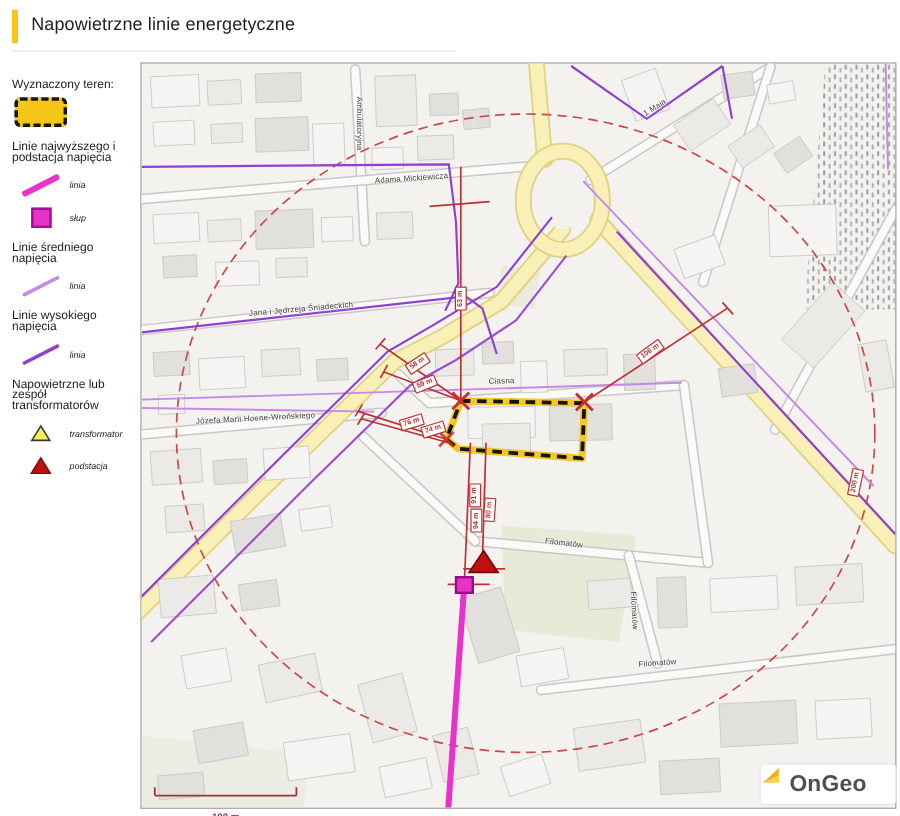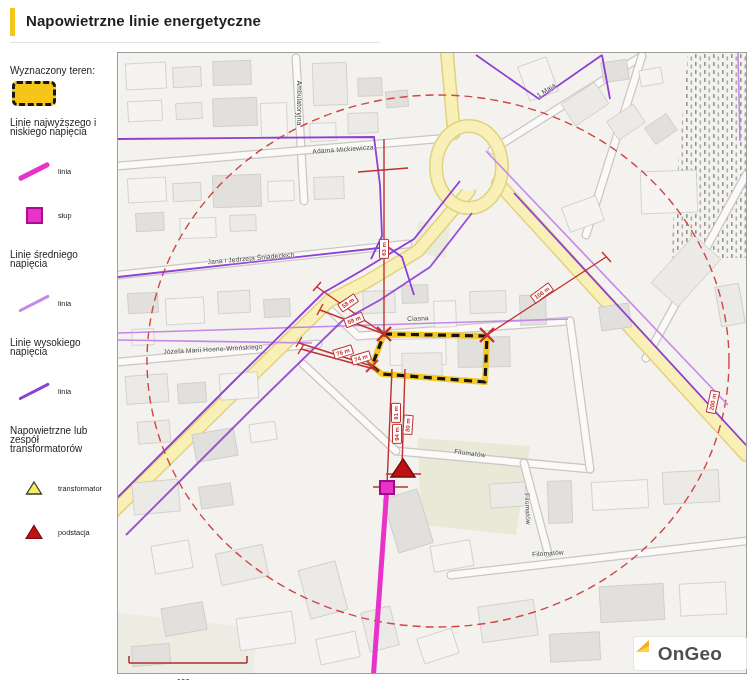--- a/index.html
+++ b/index.html
@@ -1,26 +1,26 @@
 <!DOCTYPE html>
 <html style="--accent: #f5c518; --hv: #e832ca; --hvPoleBorder: #a80f8f; --mv: #c488e8; --lv: #8f3fd2; --measure: #c03030; --circle: #d04545; --transformerFill: #f5ef5e; --substationFill: #bf1111;"><head>
 <meta charset="utf-8">
 <style>
   html,body{margin:0;padding:0;background:#fff;font-family:"Liberation Sans",sans-serif;}
   .page{position:relative;width:750px;height:680px;background:#fff;overflow:hidden;}
 
   
   .hdr{position:absolute;left:10px;top:6px;width:370px;height:36px;border-bottom:1px solid #e3e3e3;}
   .accent{position:absolute;left:0;top:2px;width:5px;height:28px;background:var(--accent,#f5c518);}
-  .hdr h1{position:absolute;left:16px;top:6px;margin:0;font-size:15px;font-weight:bold;color:#1f1f1f;letter-spacing:.1px;}
+  .hdr h1{position:absolute;left:16px;top:6px;margin:0;font-size:15px;font-weight:normal;color:#1f1f1f;letter-spacing:.1px;}
 
   
   .legend{position:absolute;left:10px;top:54px;width:102px;color:#1d1d1d;}
   .lg-title{font-size:10px;font-weight:normal;line-height:9px;margin:12px 0 6px 0;}
-  .lg-row{display:flex;align-items:center;margin:26px 0;}
+  .lg-row{display:flex;align-items:center;margin:9px 0;font-style:italic;}
   .sw-wrap{width:48px;display:flex;justify-content:center;align-items:center;height:18px;}
   .lg-lab{font-size:7.4px;color:#222;}
   .area-swatch{width:38px;height:19px;background:var(--accent,#f5c518);border:3.5px dashed #161616;border-radius:5px;margin:2px 0 2px 2px;}
   .sw-line{display:inline-block;width:34px;border-radius:2px;transform:rotate(-27deg);}
   .sw-line.hv{height:5px;background:var(--hv);}
   .sw-line.mv{height:2.6px;background:var(--mv);}
   .sw-line.lv{height:2.6px;background:var(--lv);}
   .sw-square{display:inline-block;width:13px;height:13px;background:var(--hv);border:2px solid var(--hvPoleBorder);}
 
   
@@ -62,21 +62,21 @@
 
   <header class="hdr">
     <span class="accent"></span>
     <h1>Napowietrzne linie energetyczne</h1>
   </header>
 
   <aside class="legend">
     <div class="lg-title">Wyznaczony teren:</div>
     <div class="area-swatch"></div>
 
-    <div class="lg-title">Linie najwyższego i niskiego napięcia</div>
+    <div class="lg-title">Linie najwyższego i podstacja napięcia</div>
     <div class="lg-row">
       <span class="sw-wrap">
           <span class="sw-line hv"></span>
         </span>
       <span class="lg-lab">linia</span>
     </div>
     <div class="lg-row">
       <span class="sw-wrap">
           <span class="sw-square"></span>
         </span>

